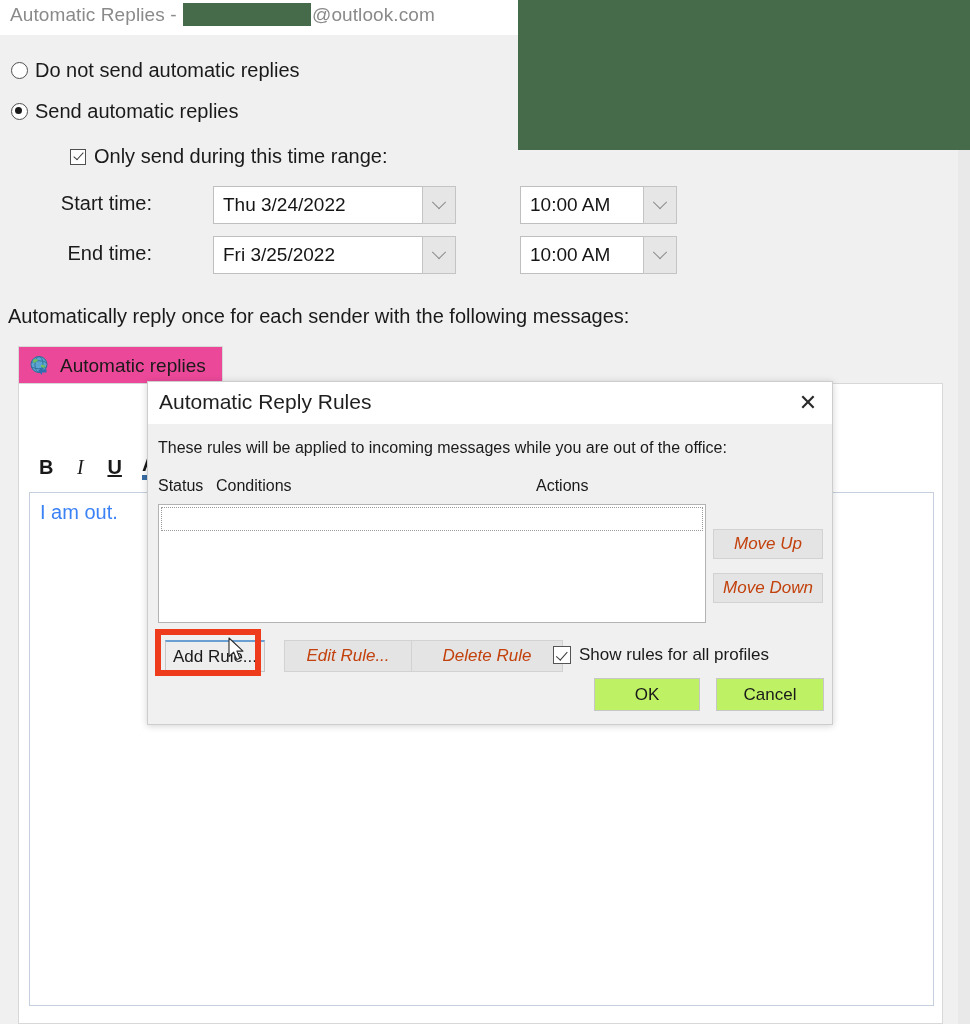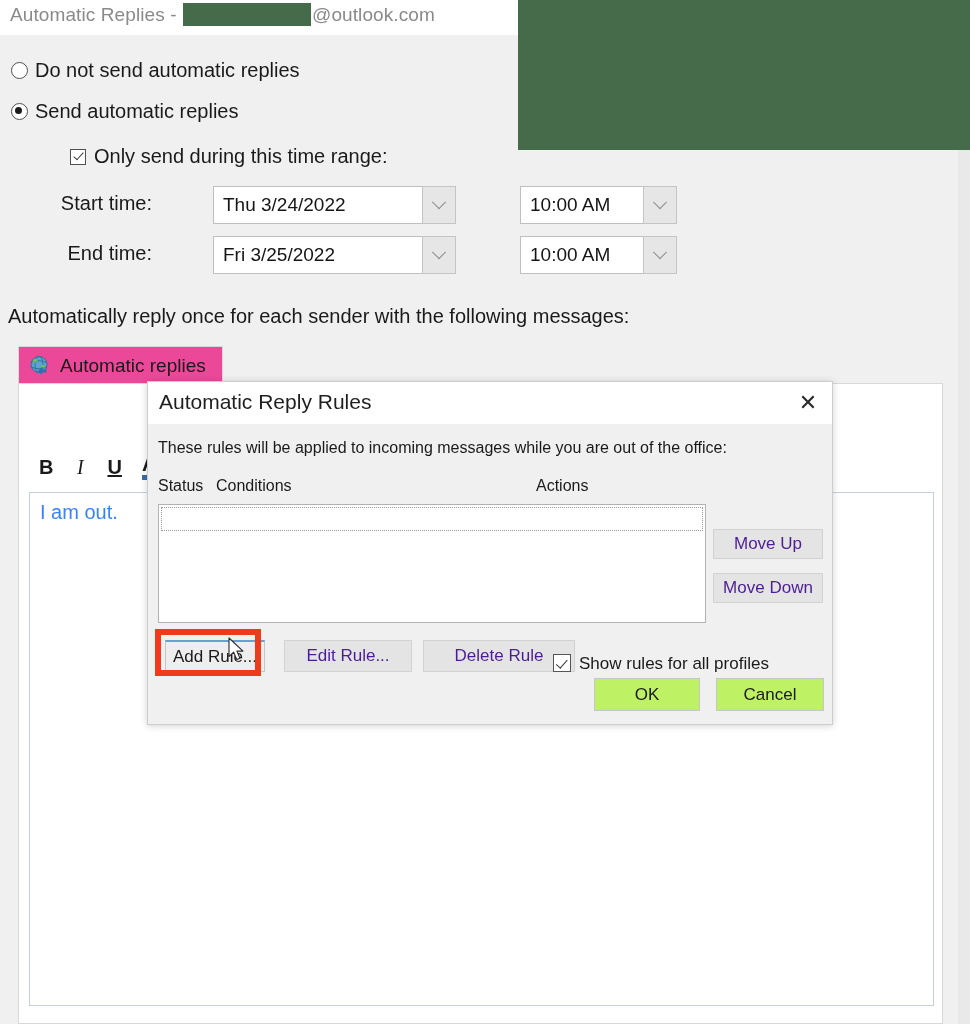--- a/index.html
+++ b/index.html
@@ -410,36 +410,37 @@
     background: #e4e4e4;
     border: 1px solid #c6c6c6;
     display: flex;
     align-items: center;
     justify-content: center;
     font-size: 17px;
     color: #1a1a1a;
     white-space: nowrap;
   }
   .btn.disabled {
-    color: #4c1d95;
+    color: #c2410c;
     background: #e4e4e4;
     border-color: #d2d2d2;
+    font-style: italic;
   }
   .btn.plain {
     background: #bef264;
     border: 1px solid #c6c6c6;
   }
 
   #btn-moveup   { left: 565px; top: 147px; width: 110px; height: 30px; }
   #btn-movedown { left: 565px; top: 191px; width: 110px; height: 30px; }
 
   #btn-addrule  { left: 17px; top: 258px; width: 100px; height: 32px;
                   background: #eeeeee; border-top: 2px solid #6a9fd4; }
   #btn-editrule { left: 136px; top: 258px; width: 128px; height: 32px; }
-  #btn-delrule  { left: 275px; top: 258px; width: 152px; height: 32px; }
+  #btn-delrule  { left: 263px; top: 258px; width: 152px; height: 32px; }
 
   .red-highlight {
     position: absolute;
     left: 155px;
     top: 629px;
     width: 106px;
     height: 47px;
     border: 6px solid #ee3b1c;
     box-sizing: border-box;
     pointer-events: none;
@@ -452,23 +453,23 @@
     top: 637px;
     width: 18px;
     height: 26px;
     z-index: 31;
     pointer-events: none;
   }
 
   .cb-profiles {
     position: absolute;
     left: 405px;
-    top: 272px;
-    display: flex;
-    align-items: flex-start;
+    top: 263px;
+    display: flex;
+    align-items: center;
     white-space: nowrap;
   }
   .cb-profiles .cb-ctl2 {
     width: 18px;
     height: 18px;
     border: 1.4px solid #555;
     background: #fff;
     box-sizing: border-box;
     position: relative;
     margin-right: 8px;

